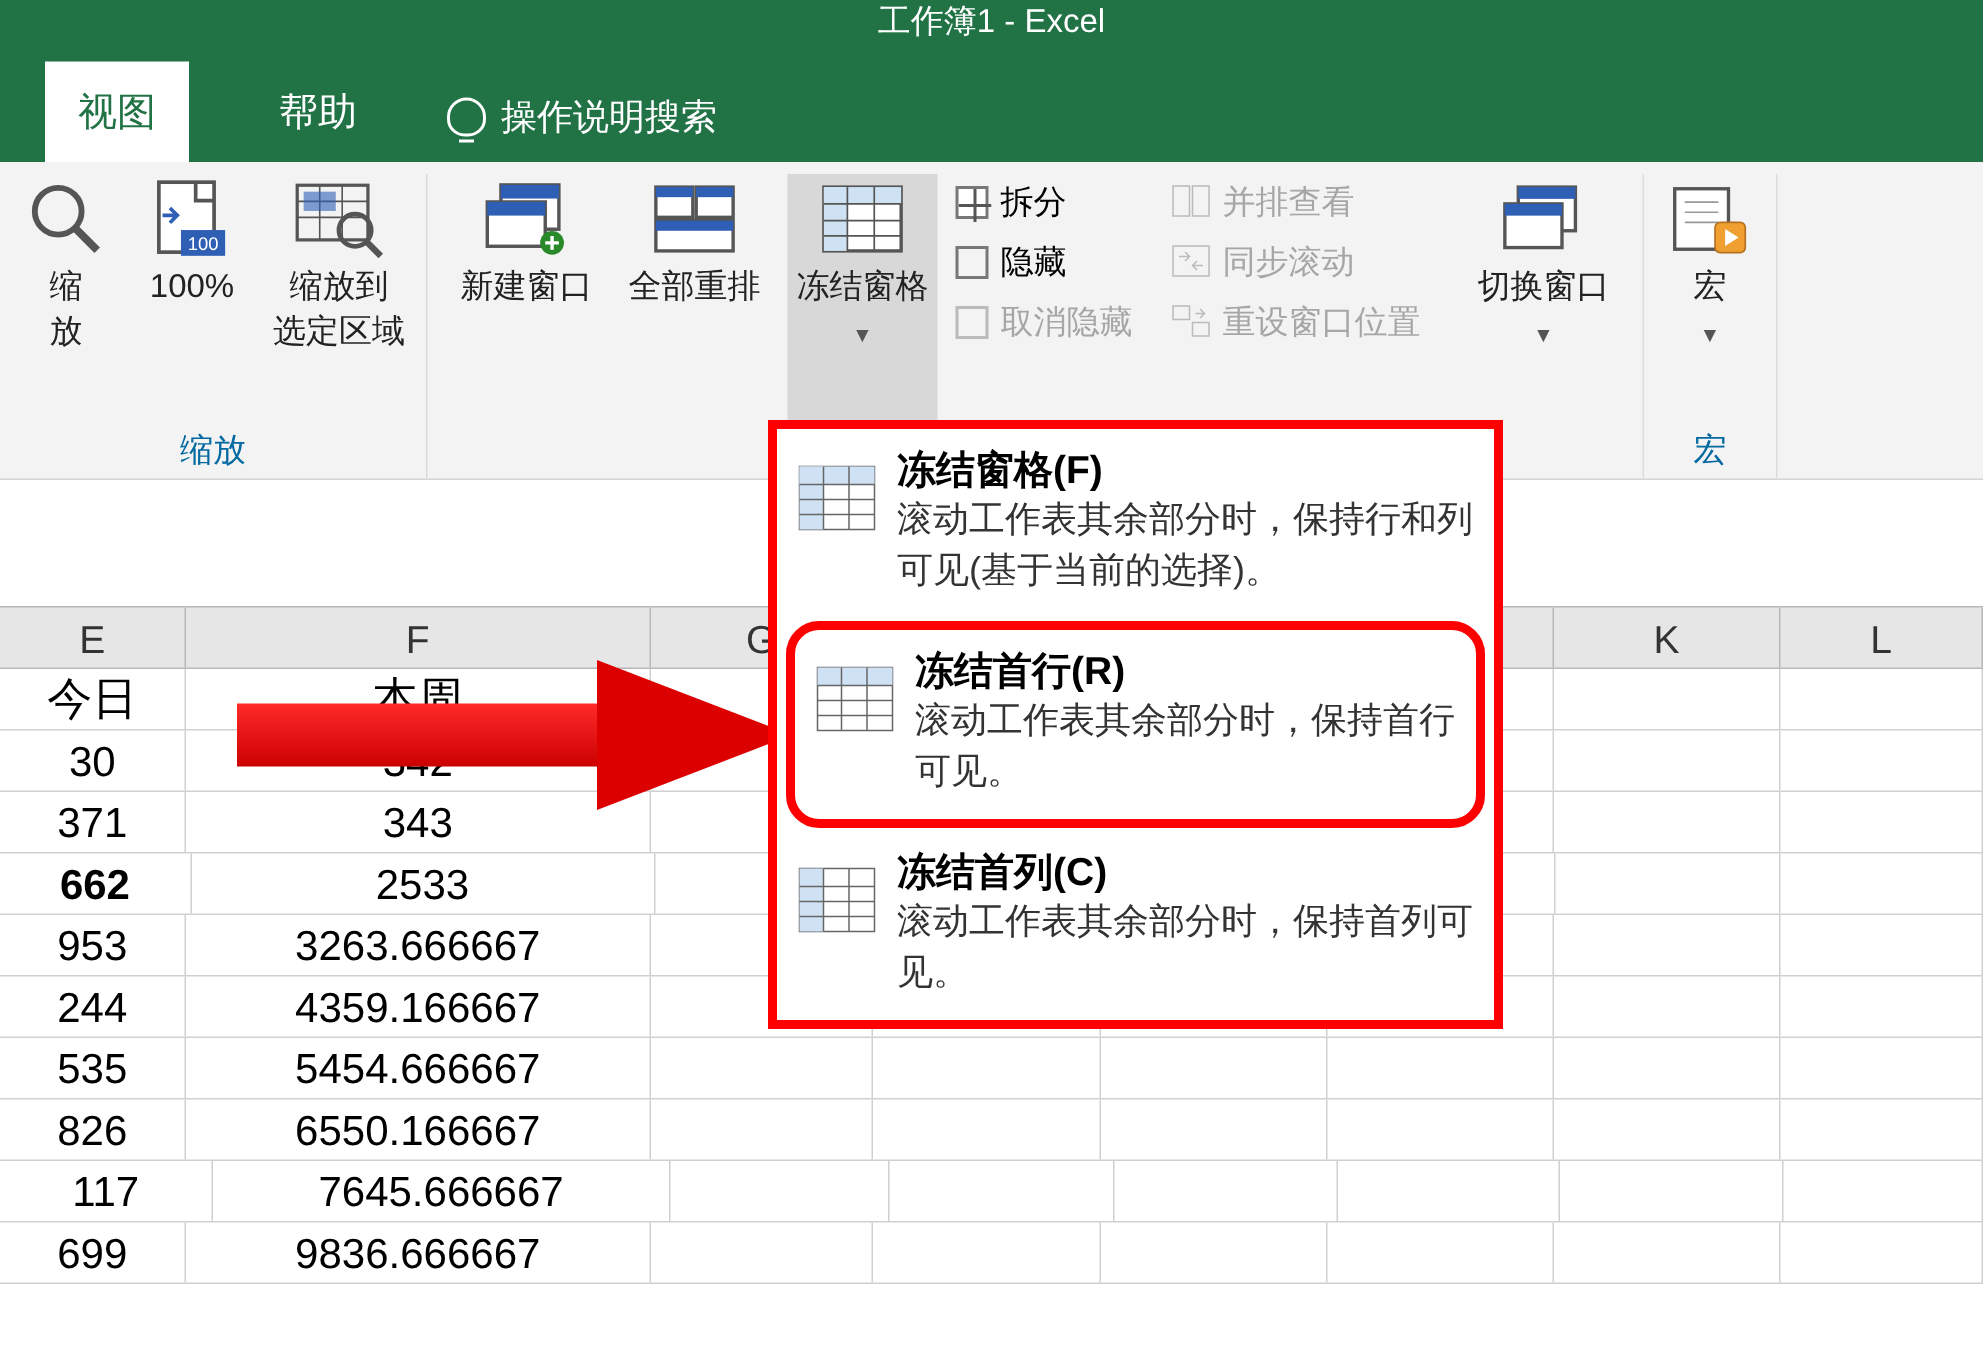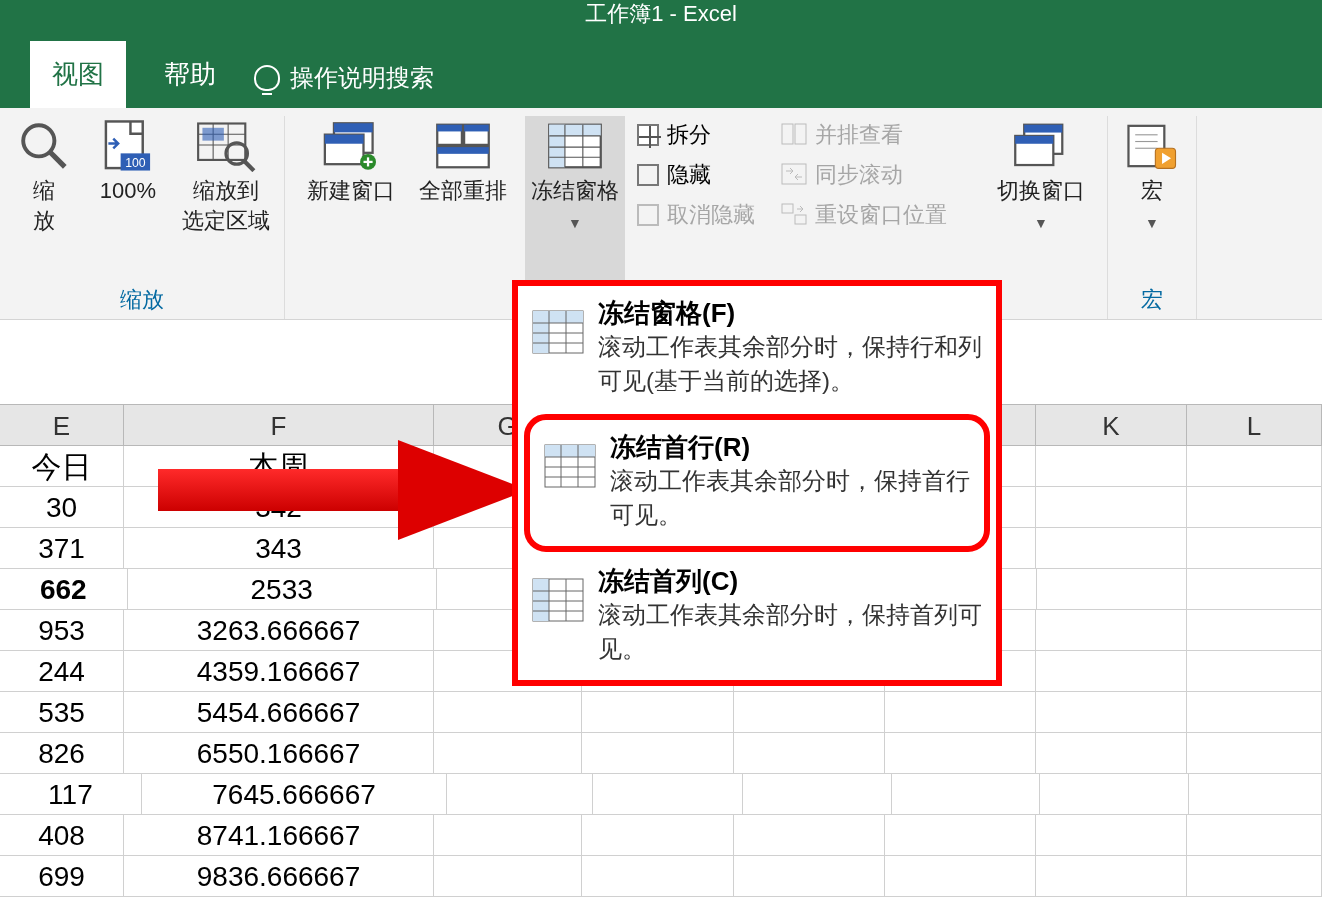--- a/index.html
+++ b/index.html
@@ -18,21 +18,21 @@
     text-align: center;
     font-size: 22px;
     line-height: 28px;
   }
   .tabstrip {
     background: #217346;
     height: 72px;
     display: flex;
     align-items: flex-end;
     padding-left: 30px;
-    gap: 16px;
+    gap: 38px;
   }
   .tab {
     color: #fff;
     font-size: 26px;
     padding: 16px 22px 16px 22px;
     cursor: pointer;
   }
   .tab.active {
     background: #fff;
     color: #217346;
@@ -358,21 +358,21 @@
       </div>
       <div class="list-item disabled">
         <span class="smallicon"><svg width="26" height="22">
                 <rect x="1" y="1" width="11" height="9" stroke="#bbb" fill="none"></rect>
                 <rect x="14" y="12" width="11" height="9" stroke="#bbb" fill="none"></rect>
                 <path d="M 16 6 L 22 6 M 19 3 L 22 6 L 19 9" stroke="#bbb" fill="none"></path>
               </svg></span>
         <span>重设窗口位置</span>
       </div>
     </div>
-    <div class="rbtn" style="margin-left:32px">
+    <div class="rbtn" style="margin-left:20px">
       <div class="rbtn-icon">
         <svg width="56" height="48" viewBox="0 0 50 42">
               <rect x="10" y="2" width="34" height="26" stroke="#555" stroke-width="2" fill="#fff"></rect>
               <rect x="10" y="2" width="34" height="7" fill="#2f5fb5"></rect>
               <rect x="2" y="12" width="34" height="26" stroke="#555" stroke-width="2" fill="#fff"></rect>
               <rect x="2" y="12" width="34" height="7" fill="#2f5fb5"></rect>
             </svg>
       </div>
       <span>切换窗口</span>
       <span class="drop-arrow">▼</span>
@@ -489,30 +489,20 @@
         <div class="gcell" style="width: 148px;"></div>
         <div class="gcell" style="width: 152px;"></div>
         <div class="gcell" style="width: 151px;"></div>
         <div class="gcell" style="width: 151px;"></div>
         <div class="gcell" style="width: 151px;"></div>
         <div class="gcell" style="width: 135px;"></div>
       </div>
       <div class="grow">
         <div class="gcell" style="width: 144px;">117</div>
         <div class="gcell" style="width: 310px;">7645.666667</div>
-        <div class="gcell" style="width: 148px;"></div>
-        <div class="gcell" style="width: 152px;"></div>
-        <div class="gcell" style="width: 151px;"></div>
-        <div class="gcell" style="width: 151px;"></div>
-        <div class="gcell" style="width: 151px;"></div>
-        <div class="gcell" style="width: 135px;"></div>
-      </div>
-      <div class="grow">
-        <div class="gcell" style="width: 124px;">408</div>
-        <div class="gcell" style="width: 310px;">8741.166667</div>
         <div class="gcell" style="width: 148px;"></div>
         <div class="gcell" style="width: 152px;"></div>
         <div class="gcell" style="width: 151px;"></div>
         <div class="gcell" style="width: 151px;"></div>
         <div class="gcell" style="width: 151px;"></div>
         <div class="gcell" style="width: 135px;"></div>
       </div>
       <div class="grow">
         <div class="gcell" style="width: 124px;">699</div>
         <div class="gcell" style="width: 310px;">9836.666667</div>

